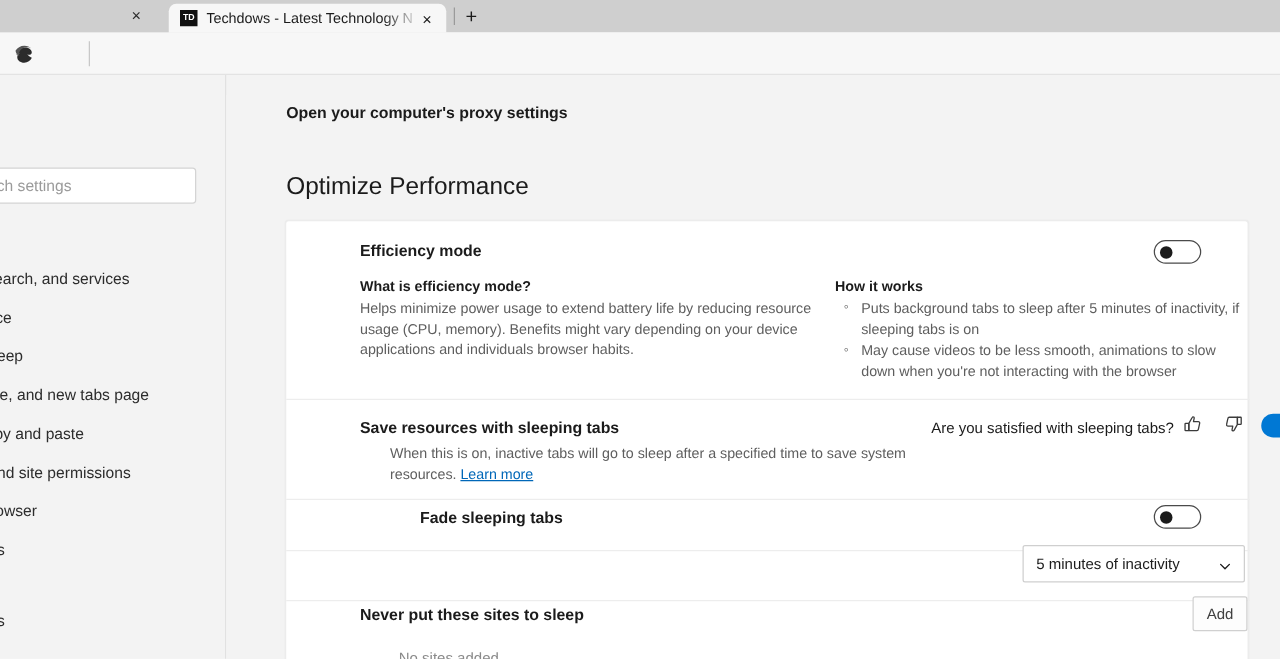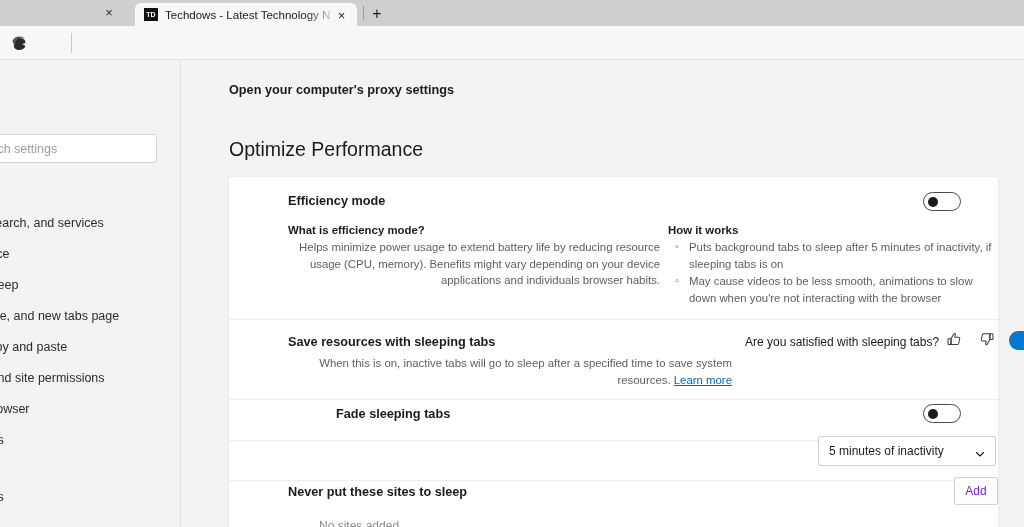--- a/index.html
+++ b/index.html
@@ -158,21 +158,21 @@
     font-size: 12.7px; color: #1b1b1b; font-weight: bold; line-height: 19px;
     white-space: nowrap;
   }
   .sub-head {
     position: absolute;
     font-size: 11.4px; color: #1b1b1b; font-weight: bold; line-height: 17px;
     white-space: nowrap;
   }
   .body-text {
     position: absolute;
-    font-size: 11.4px; color: #5e5e5e; line-height: 16.5px; text-align: right;
+    font-size: 11.4px; color: #5e5e5e; line-height: 16.5px;
   }
   .bullet-list {
     position: absolute; list-style: none;
   }
   .bullet-list li {
     position: relative; padding-left: 21px;
     font-size: 11.4px; color: #5e5e5e; line-height: 16.5px;
     margin-bottom: 1px;
   }
   .bullet-list li::before {
@@ -219,21 +219,21 @@
     font-size: 12px; color: #1b1b1b; line-height: 17px; white-space: nowrap;
   }
   .dropdown-chev {
     position: absolute; right: 9px; top: 9px; width: 12px; height: 12px;
     color: #1b1b1b;
   }
 
   .add-button {
     position: absolute; width: 44px; height: 28px;
     border: 1px solid #d0d0d0; border-radius: 2px; background: #fdfdfd;
-    font-size: 12px; color: #6d28d9; line-height: 26px; text-align: center;
+    font-size: 12px; color: #404040; line-height: 26px; text-align: center;
   }
   .empty-text {
     position: absolute;
     font-size: 12px; color: #8a8a8a; line-height: 17px; white-space: nowrap; margin-left: 16px;
   }
 </style>
 </head>
 <body>
 
 <div class="tabstrip">

